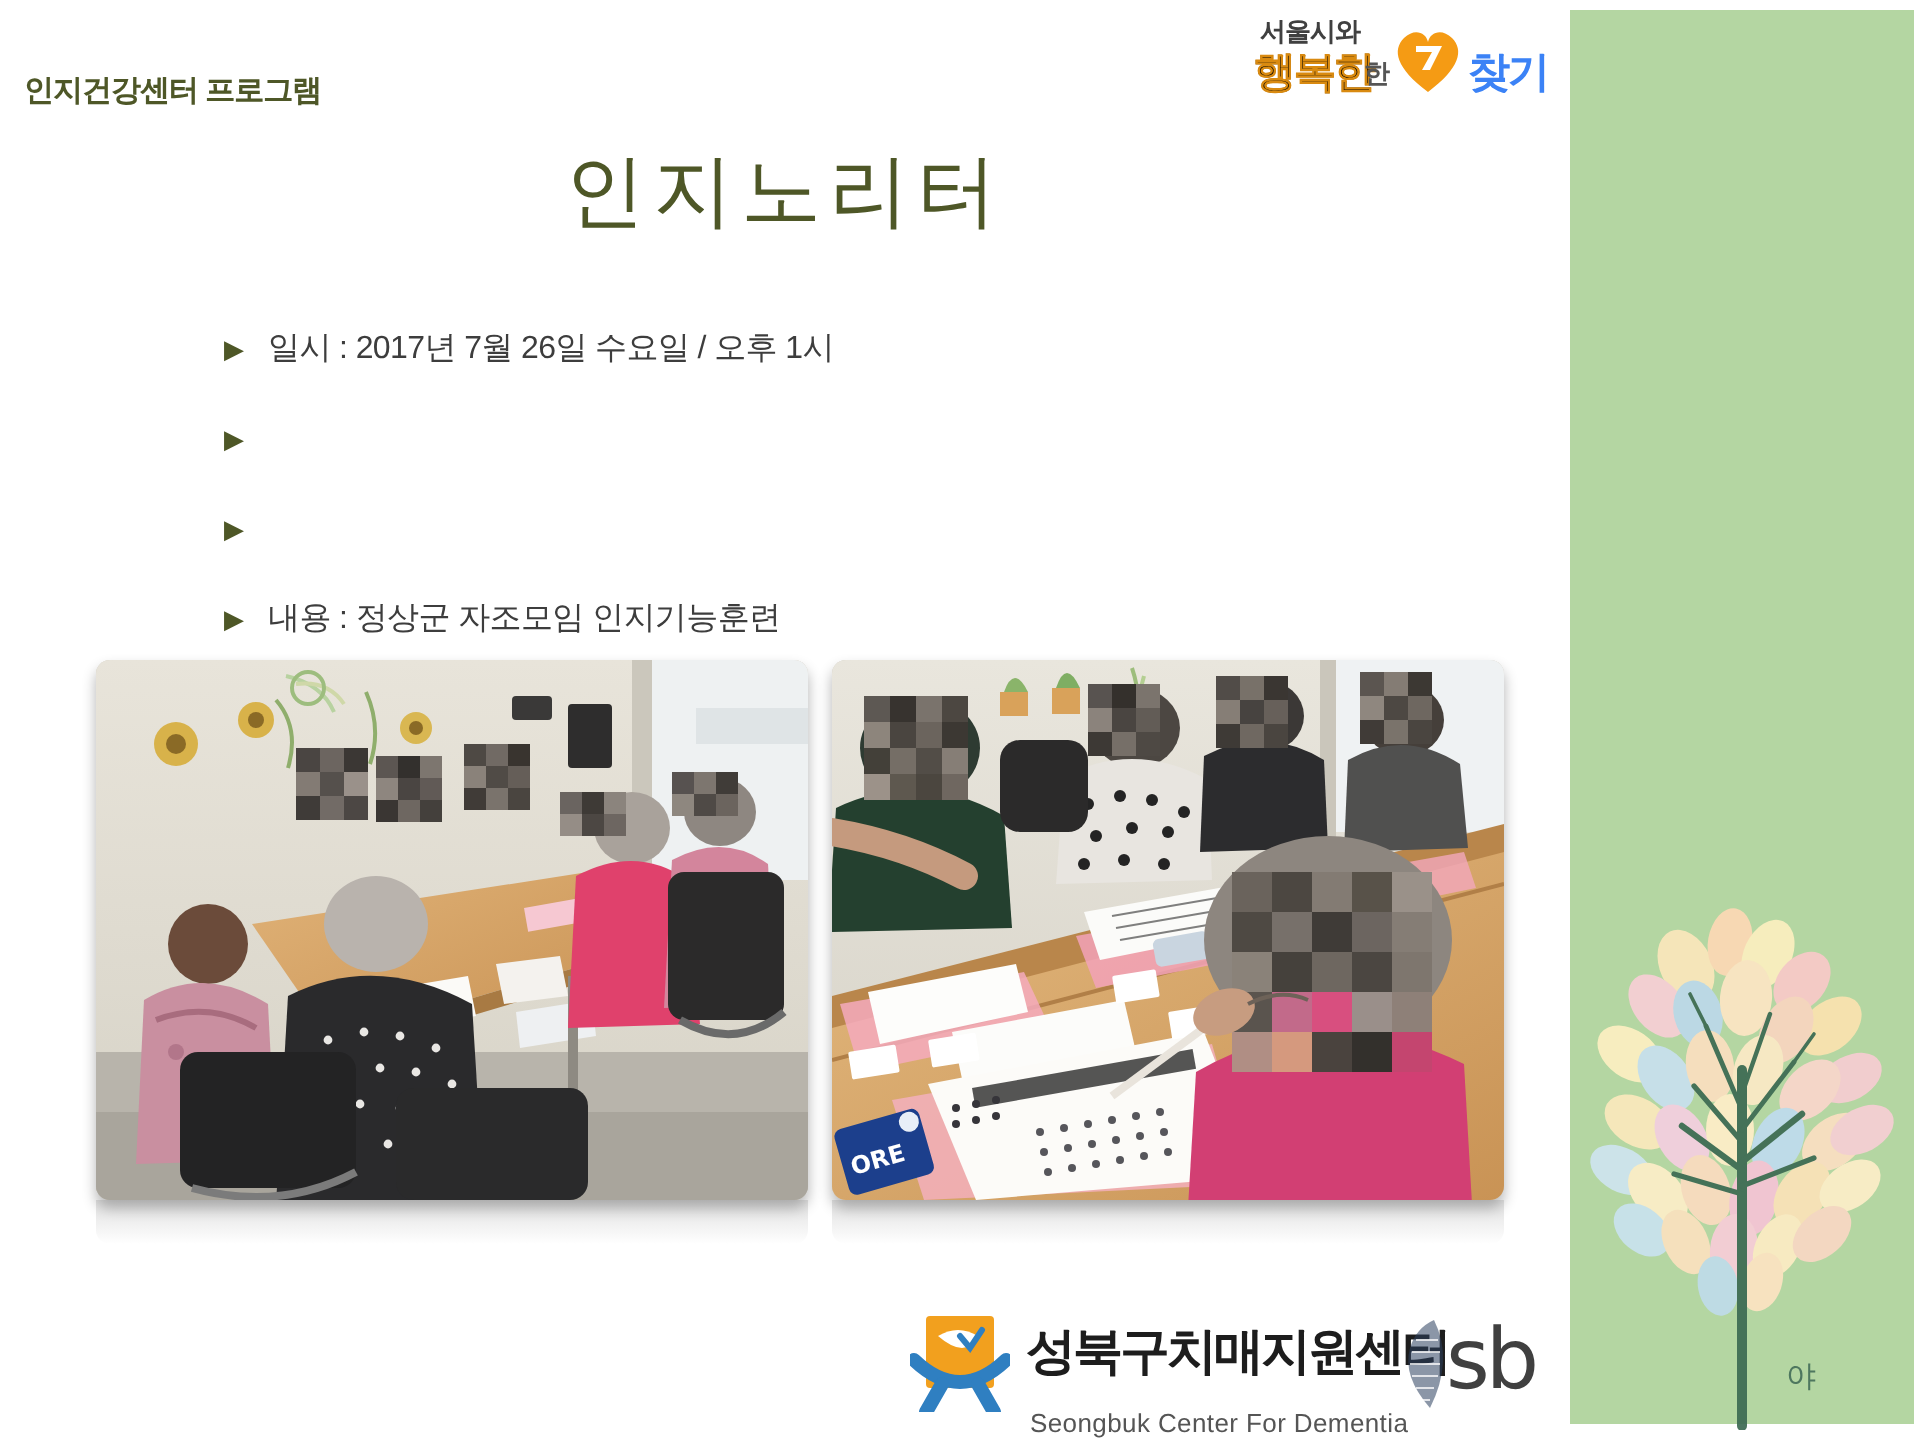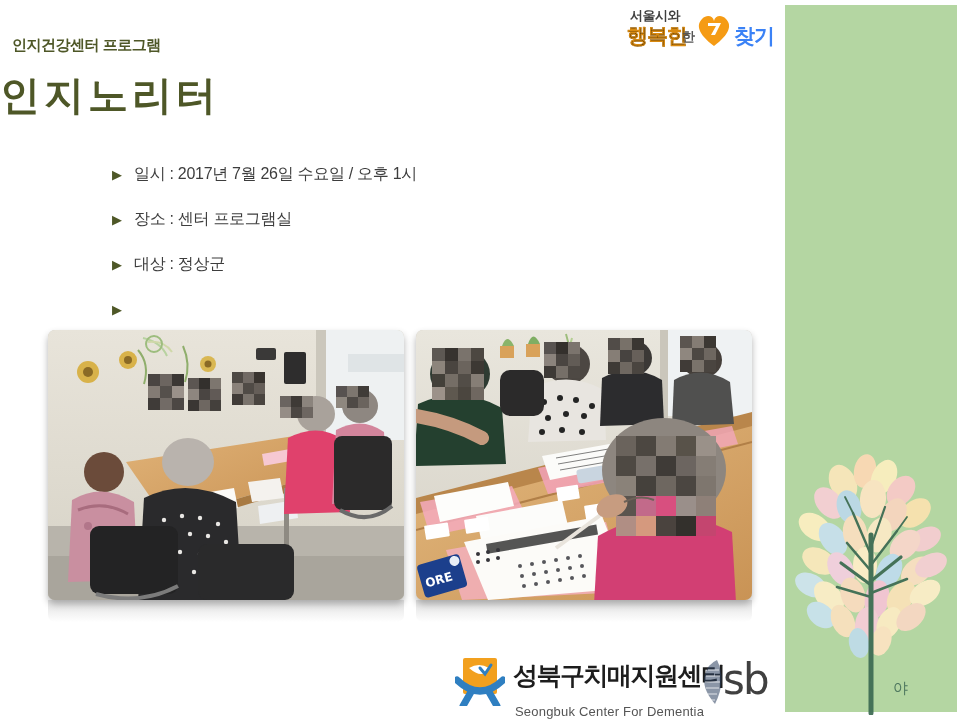--- a/index.html
+++ b/index.html
@@ -50,22 +50,22 @@
   .toplogo .heart{
     position:absolute;left:68px;top:6px;width:40px;height:36px;
   }
   .toplogo .l4{
     position:absolute;left:108px;top:16px;
     font-size:21px;font-weight:bold;color:#3b82f6;letter-spacing:-1px;
   }
 
   
   .main-title{
-    position:absolute;left:0;top:68px;width:785px;text-align:left;
-    font-size:40px;font-weight:bold;color:#4e5727;letter-spacing:4px;
+    position:absolute;left:0;top:68px;width:785px;text-align:center;
+    font-size:40px;font-weight:normal;color:#4e5727;letter-spacing:4px;
   }
 
   
   .bullets{
     position:absolute;left:112px;top:152px;width:620px;
   }
   .bullet-row{
     display:flex;align-items:center;height:45px;
   }
   .bullet-mark{
@@ -199,28 +199,27 @@
 
   <div class="main-title">인지노리터</div>
 
   <div class="bullets">
     <div class="bullet-row">
       <span class="bullet-mark">▶</span>
       <span class="bullet-text">일시 : 2017년 7월 26일 수요일 / 오후 1시</span>
     </div>
     <div class="bullet-row">
       <span class="bullet-mark">▶</span>
-      <span class="bullet-text">장소 : 센터 프로그램실</span>
     </div>
     <div class="bullet-row">
       <span class="bullet-mark">▶</span>
-      <span class="bullet-text">대상 : 정상군</span>
     </div>
     <div class="bullet-row">
       <span class="bullet-mark">▶</span>
+      <span class="bullet-text">내용 : 정상군 자조모임 인지기능훈련</span>
     </div>
   </div>
 
   <div class="photo photo-left">
     <svg viewBox="0 0 356 270" preserveAspectRatio="none" xmlns="http://www.w3.org/2000/svg">
       <defs>
         <linearGradient id="wallL" x1="0" y1="0" x2="0" y2="1">
           <stop offset="0%" stop-color="#e8e4da"></stop>
             <stop offset="100%" stop-color="#d6d2c6"></stop>
         </linearGradient>

